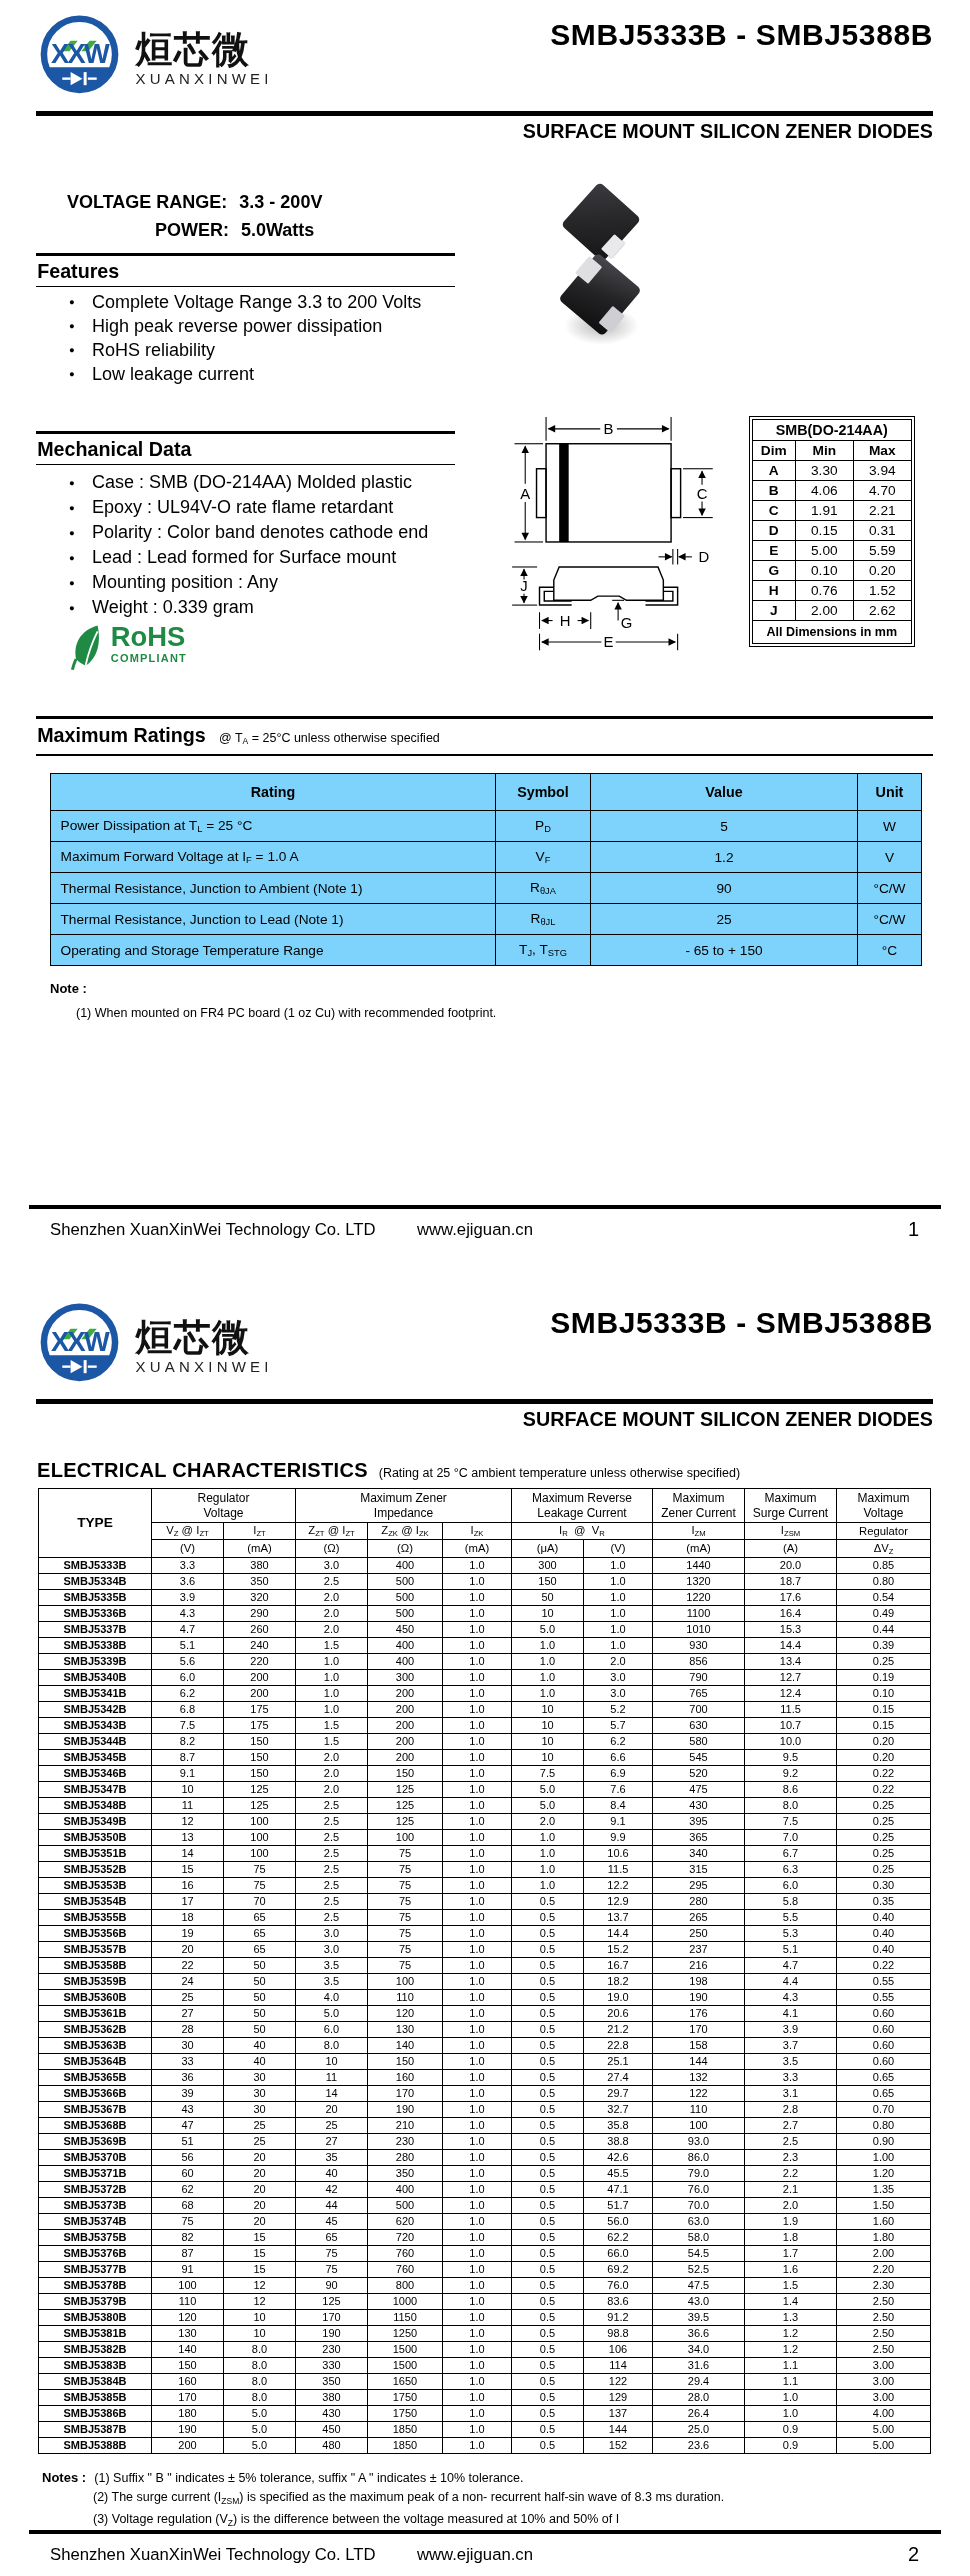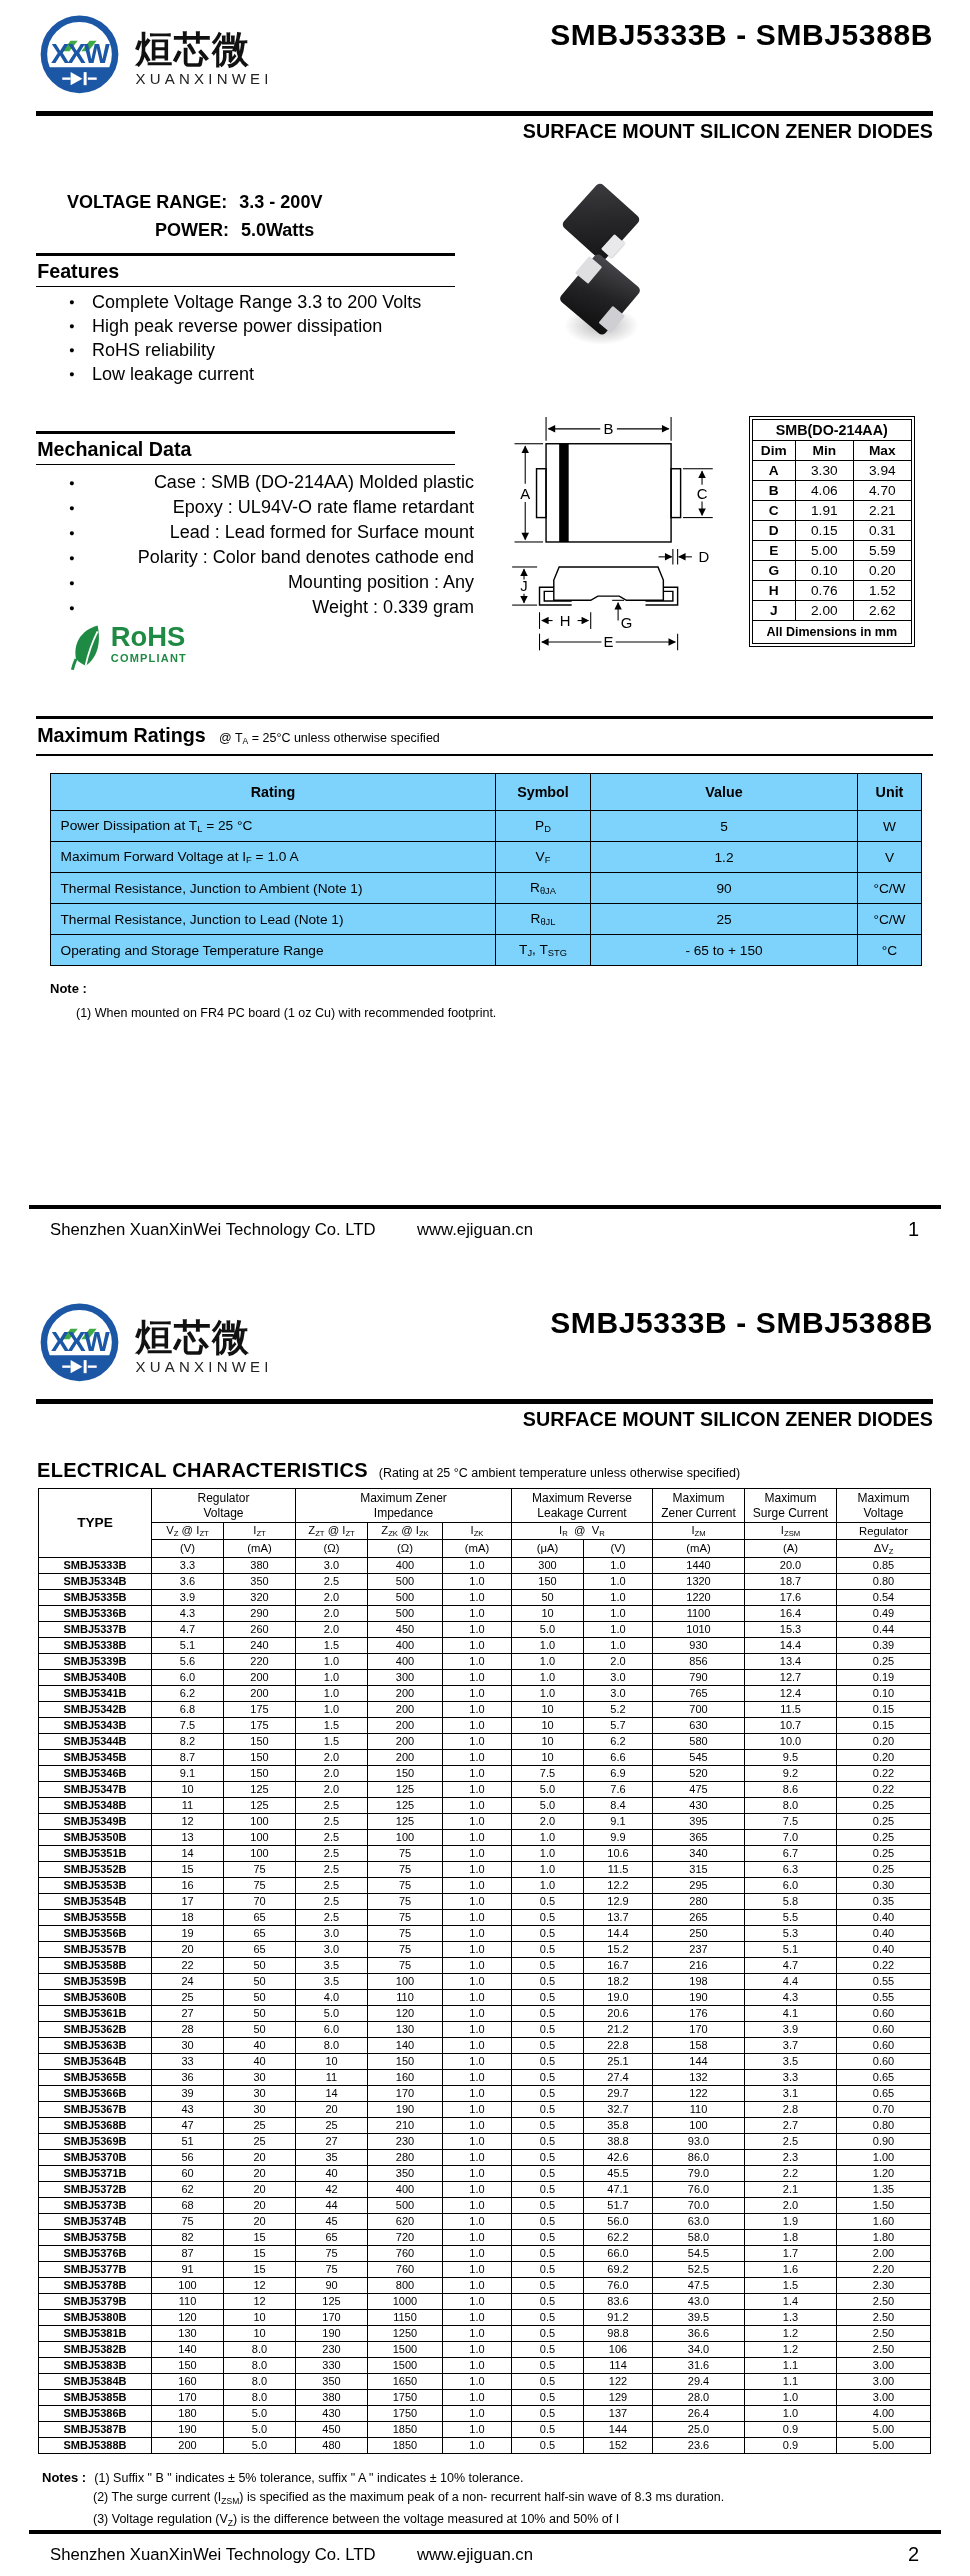--- a/index.html
+++ b/index.html
@@ -24,21 +24,21 @@
 
   .rule-heading{position:absolute;width:419px;border-top:3.6px solid #000;}
   .rh-inner{display:block;font-size:19.7px;font-weight:bold;padding:4.2px 0 3px 1.2px;border-bottom:1.8px solid #000;}
   .features-pos{left:36px;top:253px;}
   .mech-pos{left:36px;top:431px;}
 
   .bullets{position:absolute;}
   .features-list{left:57px;top:290px;width:405px;}
   .mech-list{left:57px;top:470px;width:417px;}
   .bullet-item{position:relative;padding-left:35px;font-size:18px;line-height:24px;}
-  .mech-list .bullet-item{line-height:25px;text-align:right;}
+  .mech-list .bullet-item{line-height:25px;}
   .bullet-item::before{content:"●";position:absolute;left:12px;font-size:9.5px;}
 
   .rohs{position:absolute;left:70px;top:623px;display:flex;align-items:flex-start;}
   .rohs-texts{margin-left:4.8px;}
   .rohs-t1{font-size:27.4px;font-weight:bold;color:#1f8a44;line-height:27.4px;}
   .rohs-t2{font-size:11px;font-weight:bold;color:#1f8a44;letter-spacing:1.2px;margin-top:1.2px;}
 
   
   .photo{position:absolute;left:565px;top:188px;width:75px;height:156px;}
   .pkg{position:absolute;border-radius:4.8px;}
@@ -146,22 +146,22 @@
       <div class="bullet-item">RoHS reliability</div>
       <div class="bullet-item">Low leakage current</div>
     </div>
 
   <div class="rule-heading mech-pos">
     <span class="rh-inner">Mechanical Data</span>
   </div>
   <div class="bullets mech-list">
       <div class="bullet-item">Case : SMB (DO-214AA) Molded plastic</div>
       <div class="bullet-item">Epoxy : UL94V-O rate flame retardant</div>
+      <div class="bullet-item">Polarity : Color band denotes cathode end</div>
       <div class="bullet-item">Lead : Lead formed for Surface mount</div>
-      <div class="bullet-item">Polarity : Color band denotes cathode end</div>
       <div class="bullet-item">Mounting position : Any</div>
       <div class="bullet-item">Weight : 0.339 gram</div>
     </div>
 
   <div class="rohs">
     <svg width="36" height="48" viewBox="0 0 60 80">
       <path d="M46,4 C18,12 5,34 10,60 C15,65 21,69 26,71 C46,58 52,32 46,4 Z" fill="#1f8a44"></path>
       <path d="M26,71 C30,52 36,34 46,14" stroke="#ffffff" stroke-width="3" fill="none"></path>
       <path d="M10,60 C7,67 5,73 4,78" stroke="#1f8a44" stroke-width="5" fill="none"></path>
     </svg>

